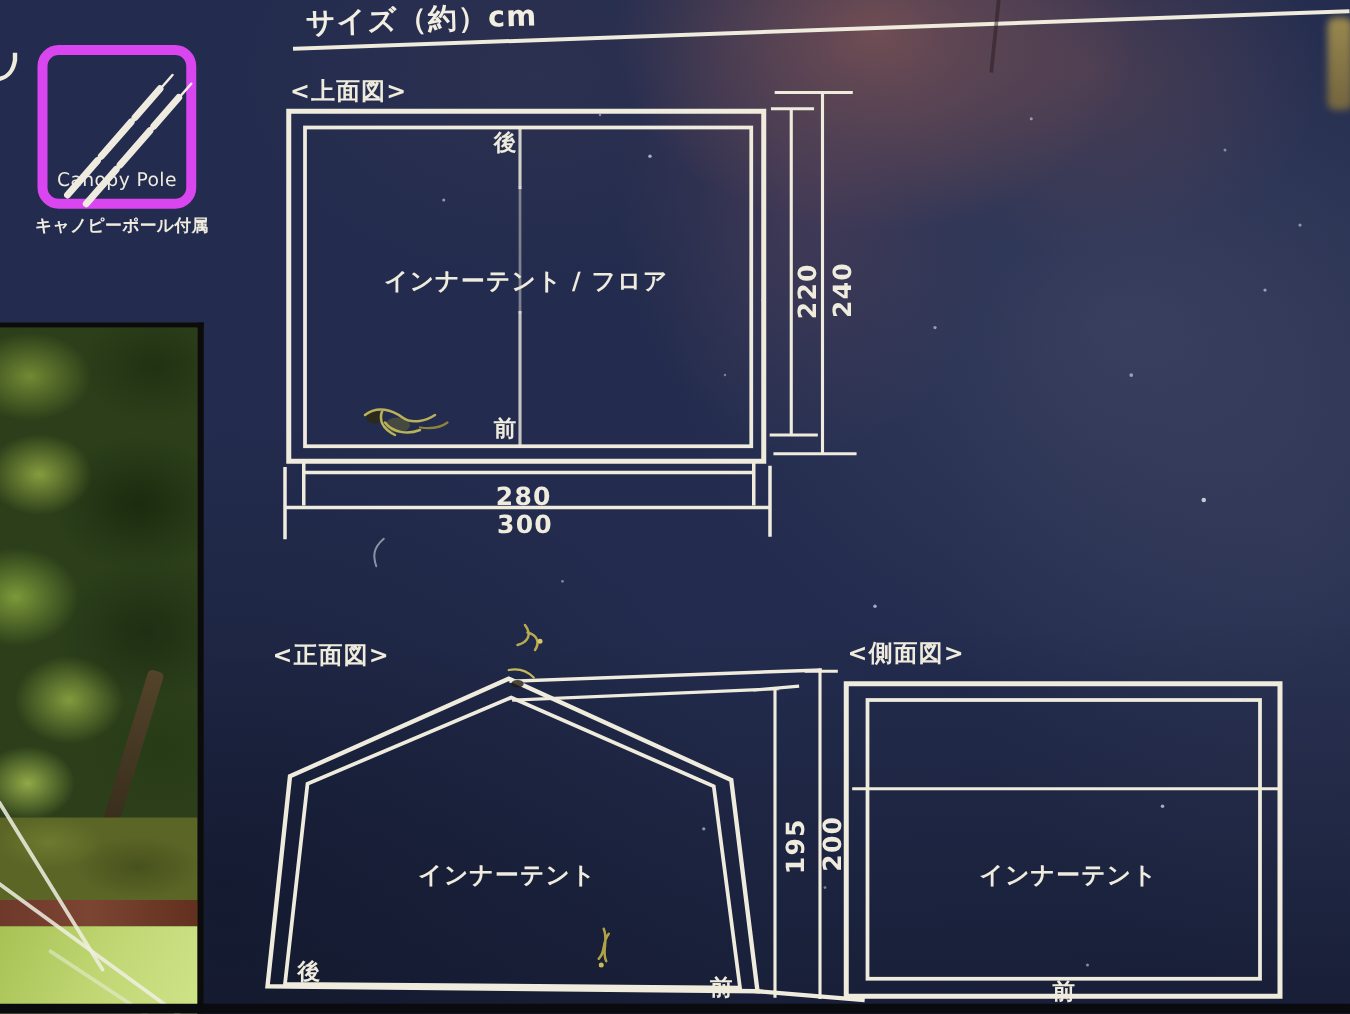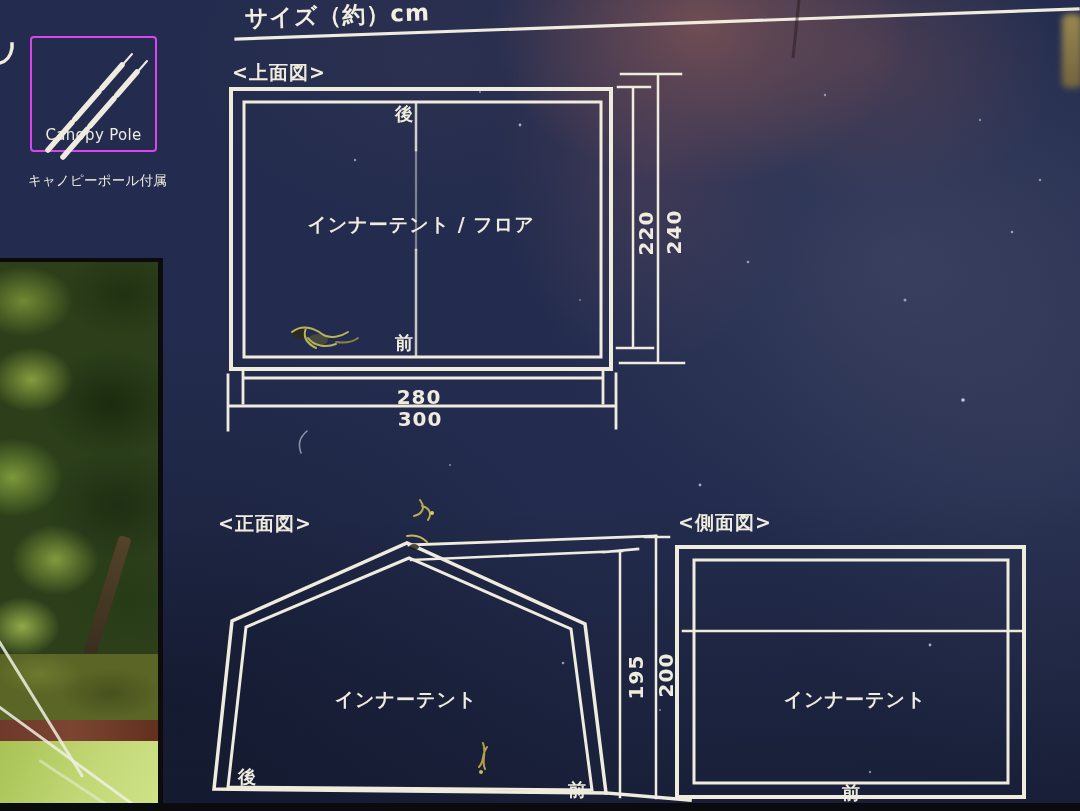--- a/index.html
+++ b/index.html
@@ -41,26 +41,26 @@
       background:
         radial-gradient(60px 30px at 25% 30%, rgba(111,124,48,.9), rgba(111,124,48,0) 70%),
         radial-gradient(70px 34px at 70% 60%, rgba(69,79,28,.9), rgba(69,79,28,0) 72%),
         #5b6526;}
   .brick{position:absolute;left:0;top:458px;width:158px;height:21px;
       background:linear-gradient(90deg,#6e382b,#7c4532 45%,#62301f);}
   .lawn{position:absolute;left:0;top:479px;width:158px;height:74px;
       background:linear-gradient(115deg,#a8c254,#c2d876 55%,#cfe388);}
   .rope{position:absolute;height:2.5px;background:#eef0e2;opacity:.85;transform-origin:left top;border-radius:2px;}
   
-  .canopy-box{position:absolute;left:30px;top:36px;width:127px;height:116px;z-index:3;
-      border:2px solid #d946ef;border-radius:4px;box-sizing:border-box;}
+  .canopy-box{position:absolute;left:30px;top:36px;width:127px;height:131px;z-index:3;
+      border:8px solid #d946ef;border-radius:17px;box-sizing:border-box;}
   .canopy-label{position:absolute;left:0;bottom:6px;width:100%;text-align:center;
       font-size:15px;color:#efecdf;letter-spacing:.3px;}
   .canopy-caption{position:absolute;left:28px;top:172px;width:140px;z-index:3;
-      font-size:13.5px;font-weight:normal;color:#efecdf;letter-spacing:.2px;}
+      font-size:13.5px;font-weight:bold;color:#efecdf;letter-spacing:.2px;}
   
   svg.overlay{position:absolute;left:0;top:0;z-index:3;pointer-events:none;}
   .ln{stroke:#efecde;fill:none;stroke-linecap:square;}
   .jp{font:bold 19px "DejaVu Sans",sans-serif;fill:#efecde;letter-spacing:1px;}
   .jp-s{font:bold 18px "DejaVu Sans",sans-serif;fill:#efecde;}
   .num{font:bold 20px "DejaVu Sans",sans-serif;fill:#efecde;letter-spacing:1px;}
   .ttl{font:bold 23px "DejaVu Sans",sans-serif;fill:#f2efe2;letter-spacing:1px;}
   .bottom-strip{position:absolute;left:0;top:803px;width:1080px;height:8px;background:#0a0b0e;z-index:5;}
 </style>
 </head>

